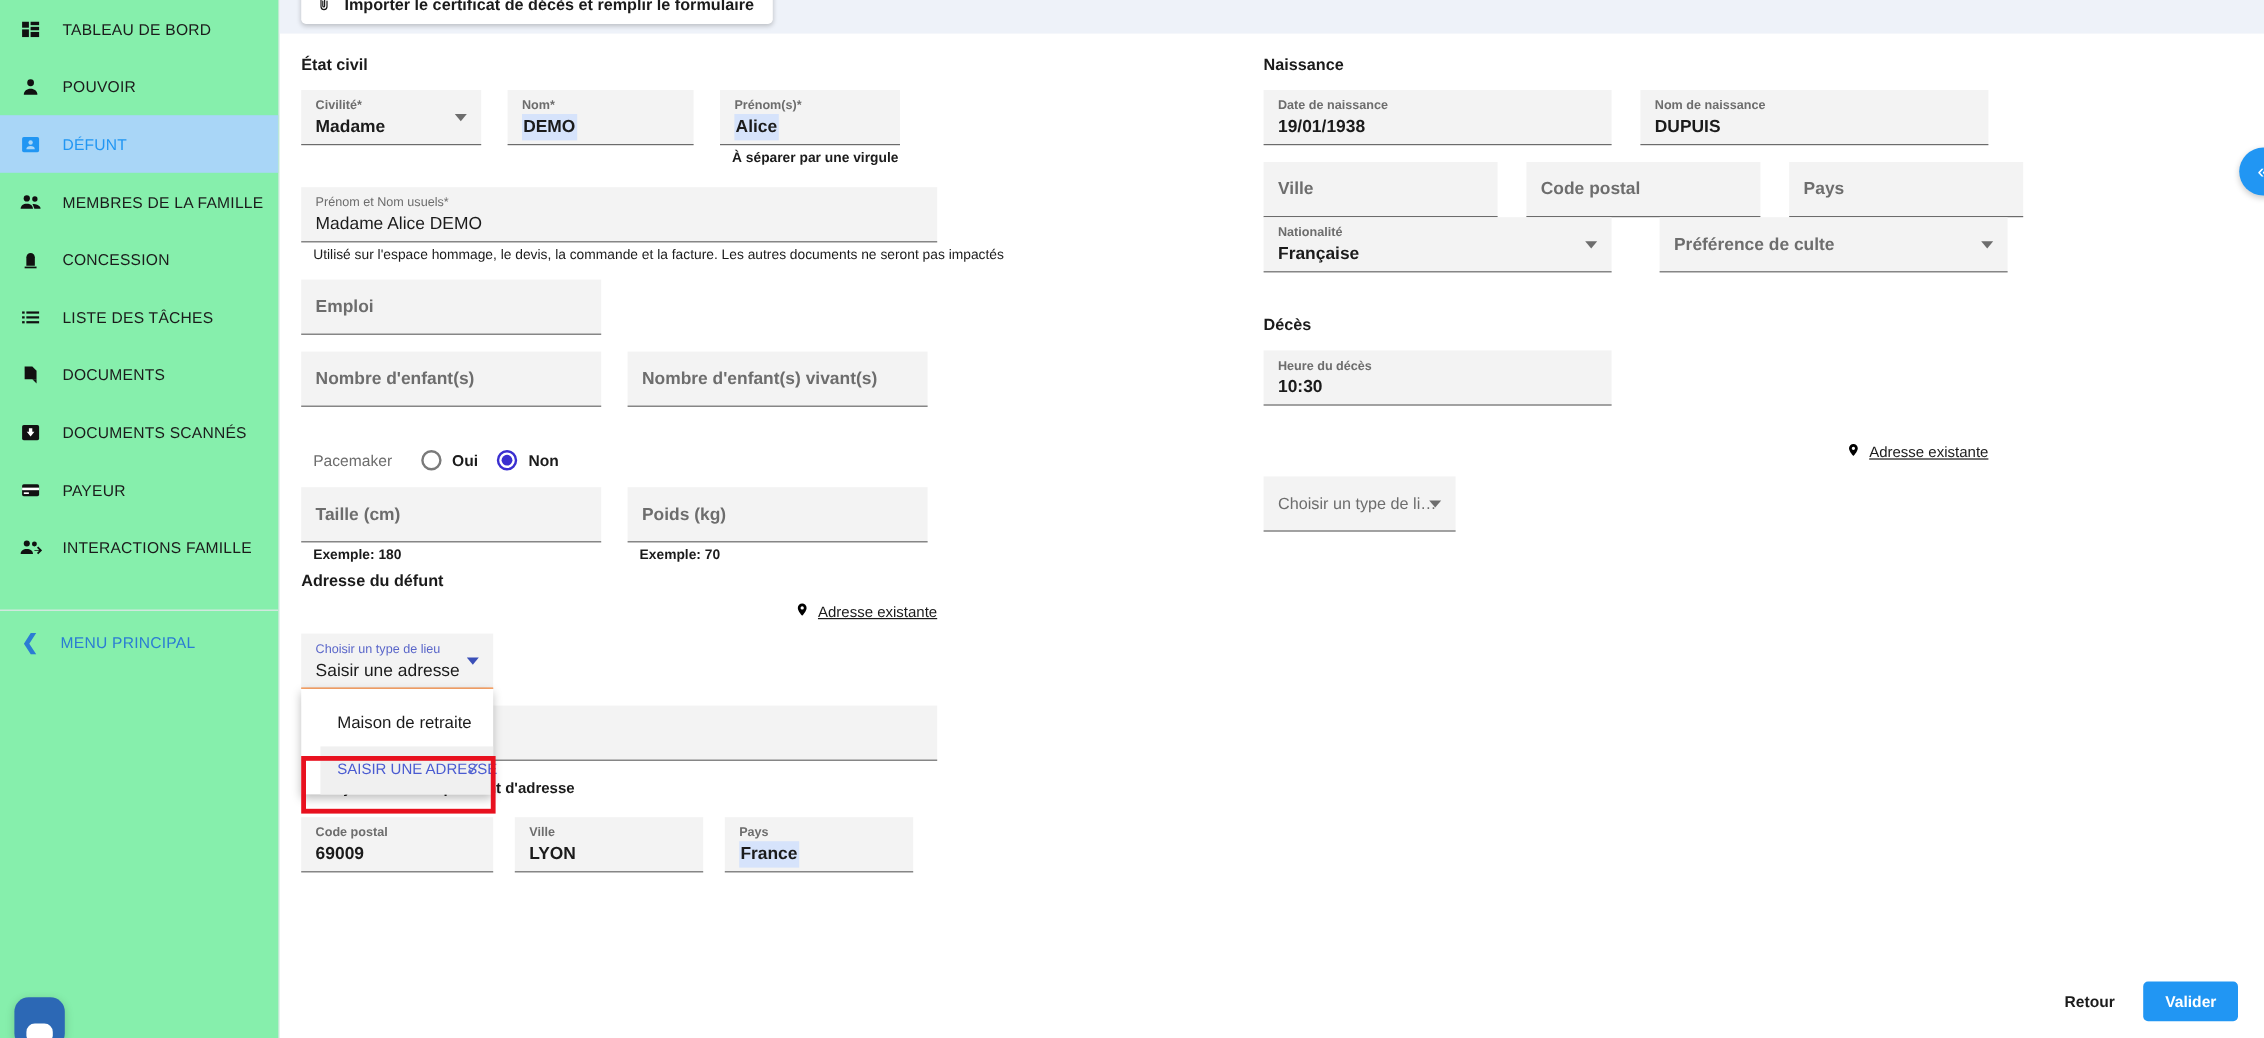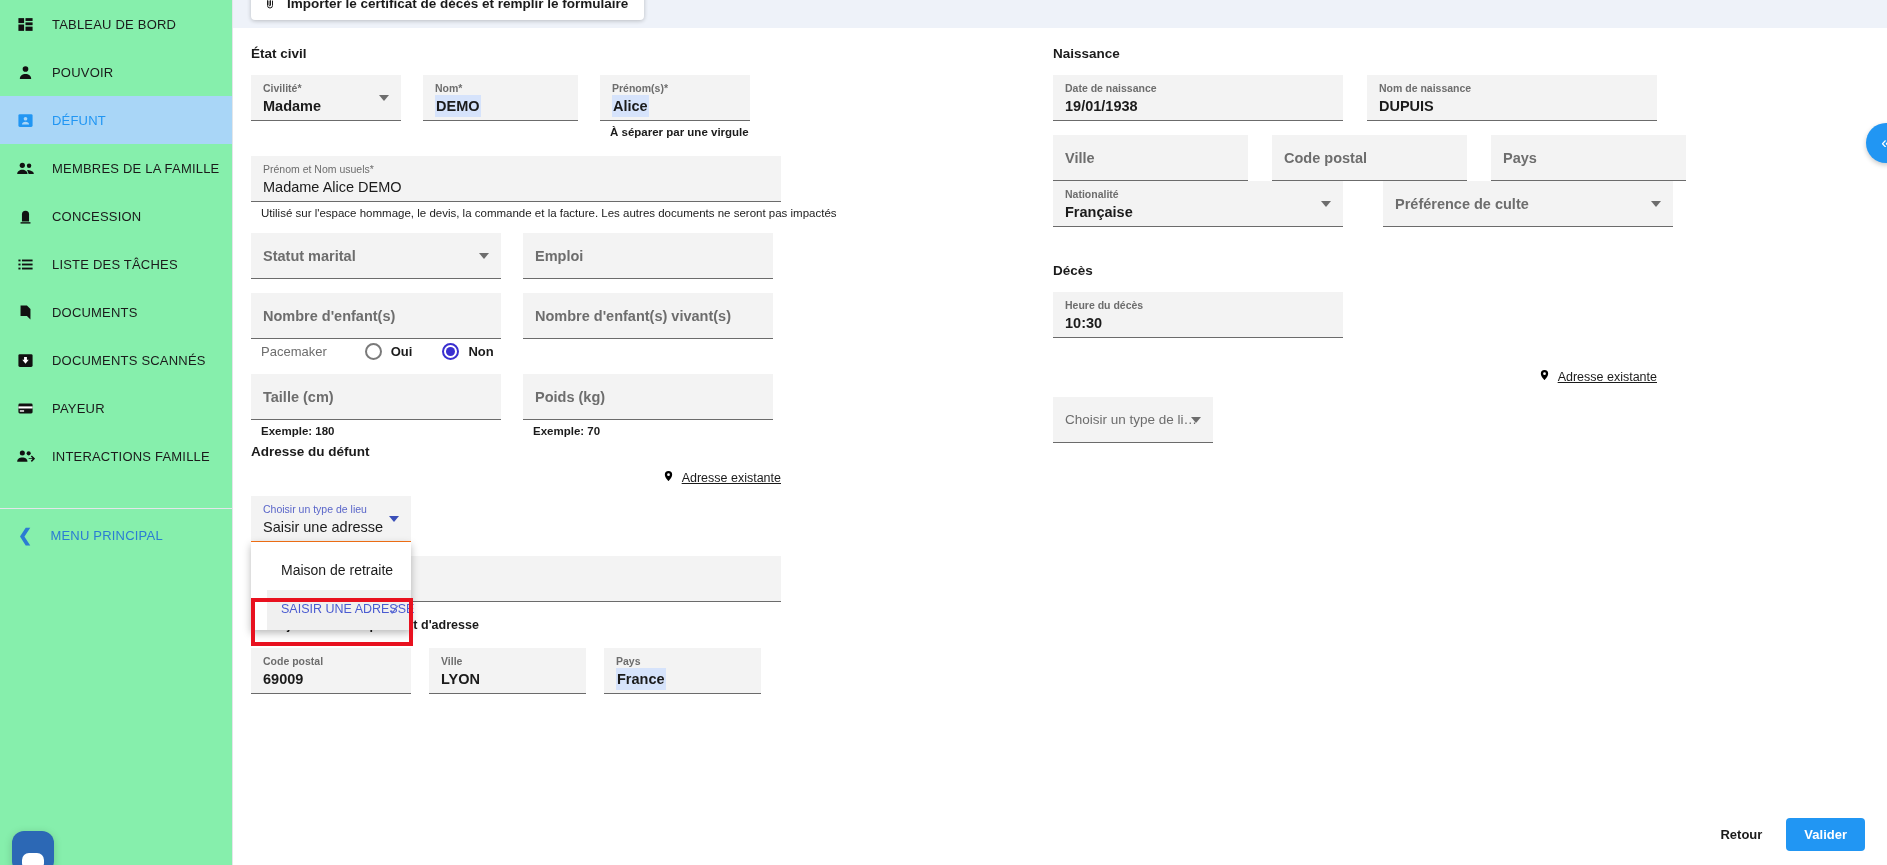--- a/index.html
+++ b/index.html
@@ -120,21 +120,21 @@
     width: 0; height: 0;
     border-left: 5px solid transparent; border-right: 5px solid transparent;
     border-top: 6px solid #6d6d6d;
   }
   .field.focusline .caret { border-top-color: #3a4fb8; }
   .field .cal-ico { position: absolute; right: 12px; top: 50%; transform: translateY(-50%); }
 
   .hint { font-size: 11.5px; color: #1b1b1b; margin: 5px 0 0 10px; white-space: nowrap; }
 
   
-  .radio-row { display: flex; align-items: center; gap: 30px; margin: 4px 0 14px 10px; }
+  .radio-row { display: flex; align-items: center; gap: 16px; margin: 36px 0 14px 10px; }
   .radio-row .rlabel { font-size: 13px; color: #6d6d6d; margin-right: 8px; }
   .radio-opt { display: flex; align-items: center; gap: 9px; cursor: pointer; }
   .radio {
     width: 17px; height: 17px; border-radius: 50%;
     border: 2px solid #7a7a7a; background: #fff;
     display: flex; align-items: center; justify-content: center;
   }
   .radio.checked { border-color: #3a2fd0; }
   .radio.checked .dot { width: 9px; height: 9px; border-radius: 50%; background: #3a2fd0; }
   .radio-opt .olabel { font-size: 13px; color: #1b1b1b; font-weight: 600; }
@@ -393,26 +393,20 @@
         <div style="width:530px; margin-top:18px">
           <div class="field">
             <span class="f-label">Prénom et Nom usuels*</span>
             <span class="f-value">Madame Alice DEMO</span>
           </div>
           <div class="hint">Utilisé sur l'espace hommage, le devis, la commande et la facture. Les autres documents ne seront pas impactés</div>
         </div>
 
         
         <div class="row" style="margin-top:14px">
-          <div style="width:250px">
-            <div class="field placeholder-only">
-              <span class="f-ph">Statut marital</span>
-              <span class="caret"></span>
-            </div>
-          </div>
           <div style="width:250px">
             <div class="field placeholder-only">
               <span class="f-ph">Emploi</span>
             </div>
           </div>
         </div>
 
         
         <div class="row" style="margin-top:14px">
           <div style="width:250px">

